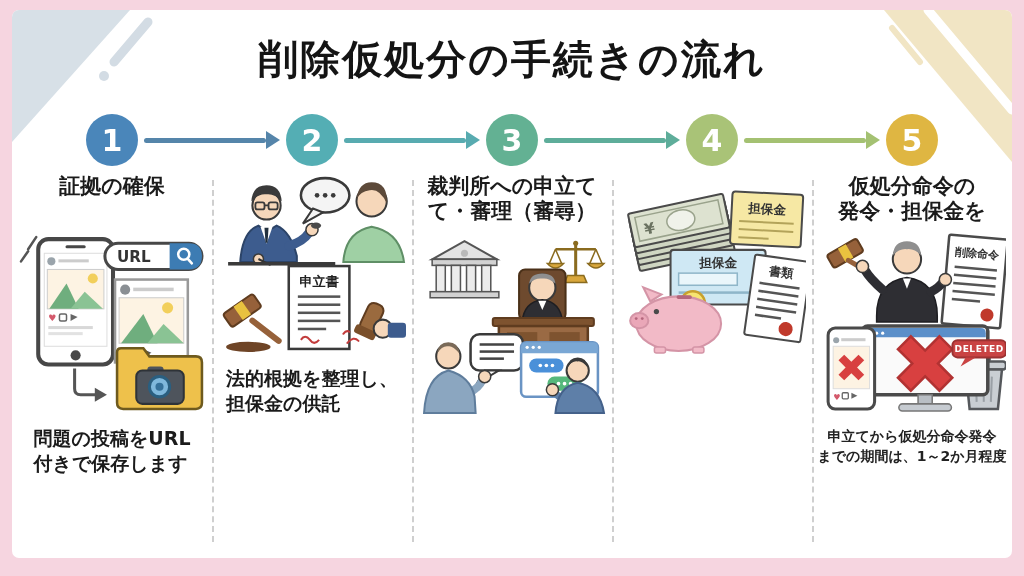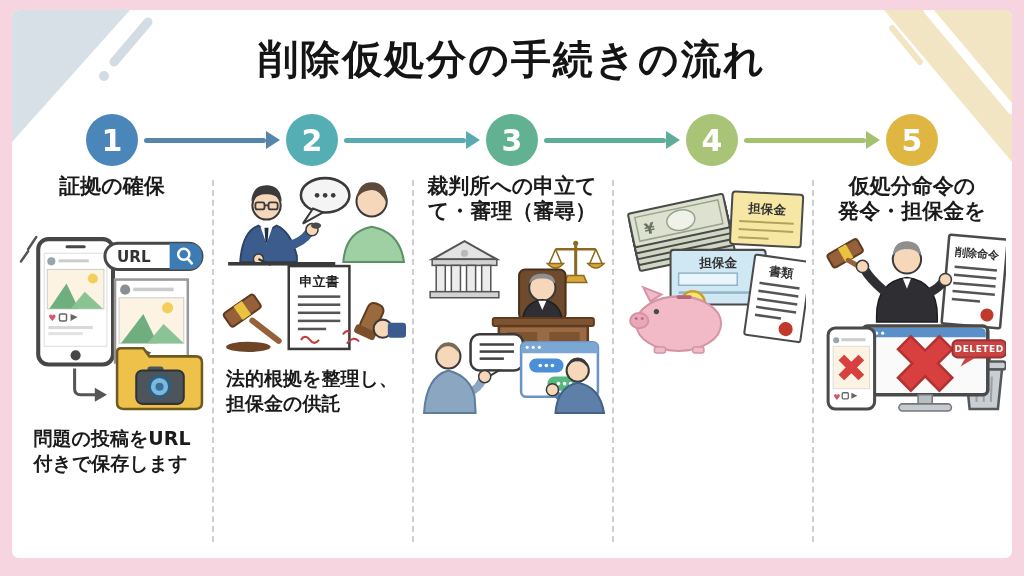--- a/index.html
+++ b/index.html
@@ -412,17 +412,19 @@
               <rect x="24" y="162" width="6" height="6" rx="1" fill="none" stroke="#666" stroke-width="1.3"></rect>
               <path d="M33 162 L39 165 L33 168 Z" fill="#666"></path>
             </g>
             <g>
               <rect x="133" y="110" width="53" height="17" rx="5" fill="#c94343" stroke="#9c3232" stroke-width="2"></rect>
               <text x="159.5" y="122" font-size="9" fill="#fff" text-anchor="middle" letter-spacing="0.5">DELETED</text>
               <path d="M146 127 L141 136 L156 127 Z" fill="#c94343"></path>
             </g>
           </svg>
         </div>
+        <div class="footnote">申立てから仮処分命令発令
+までの期間は、1～2か月程度</div>
       </div>
 
     </div>
   </div>
 </div>
 
 </body></html>

